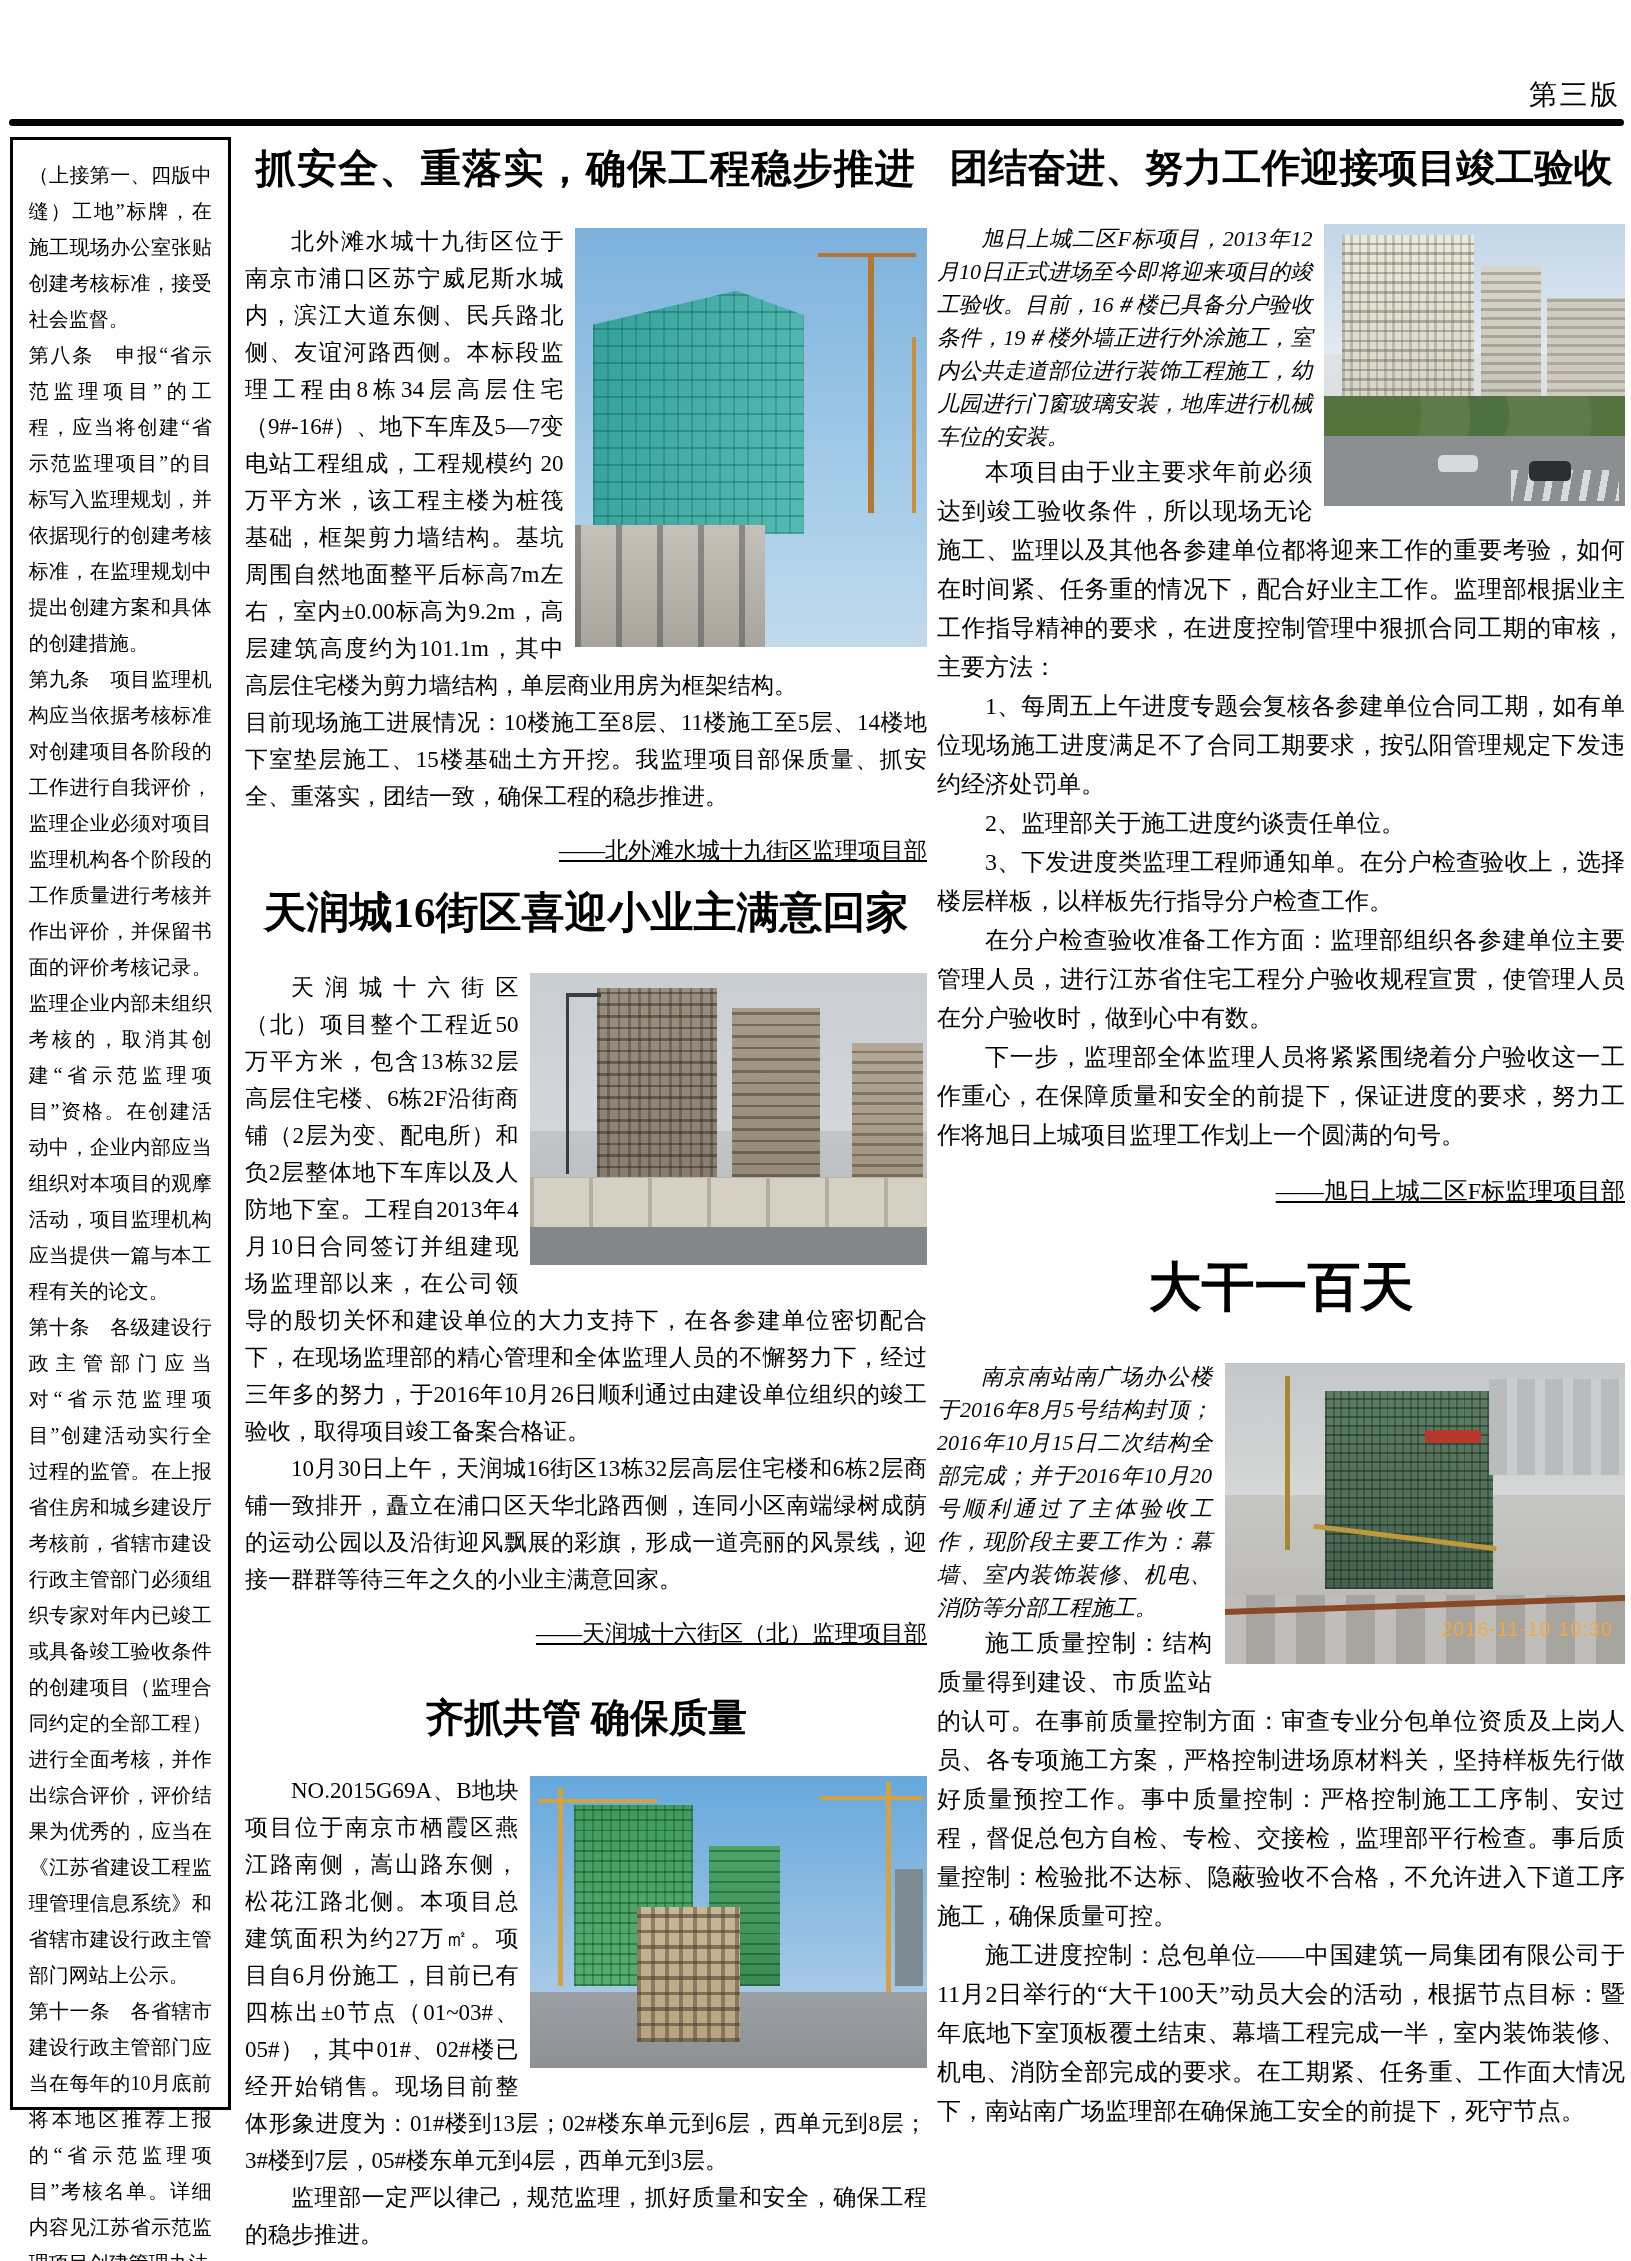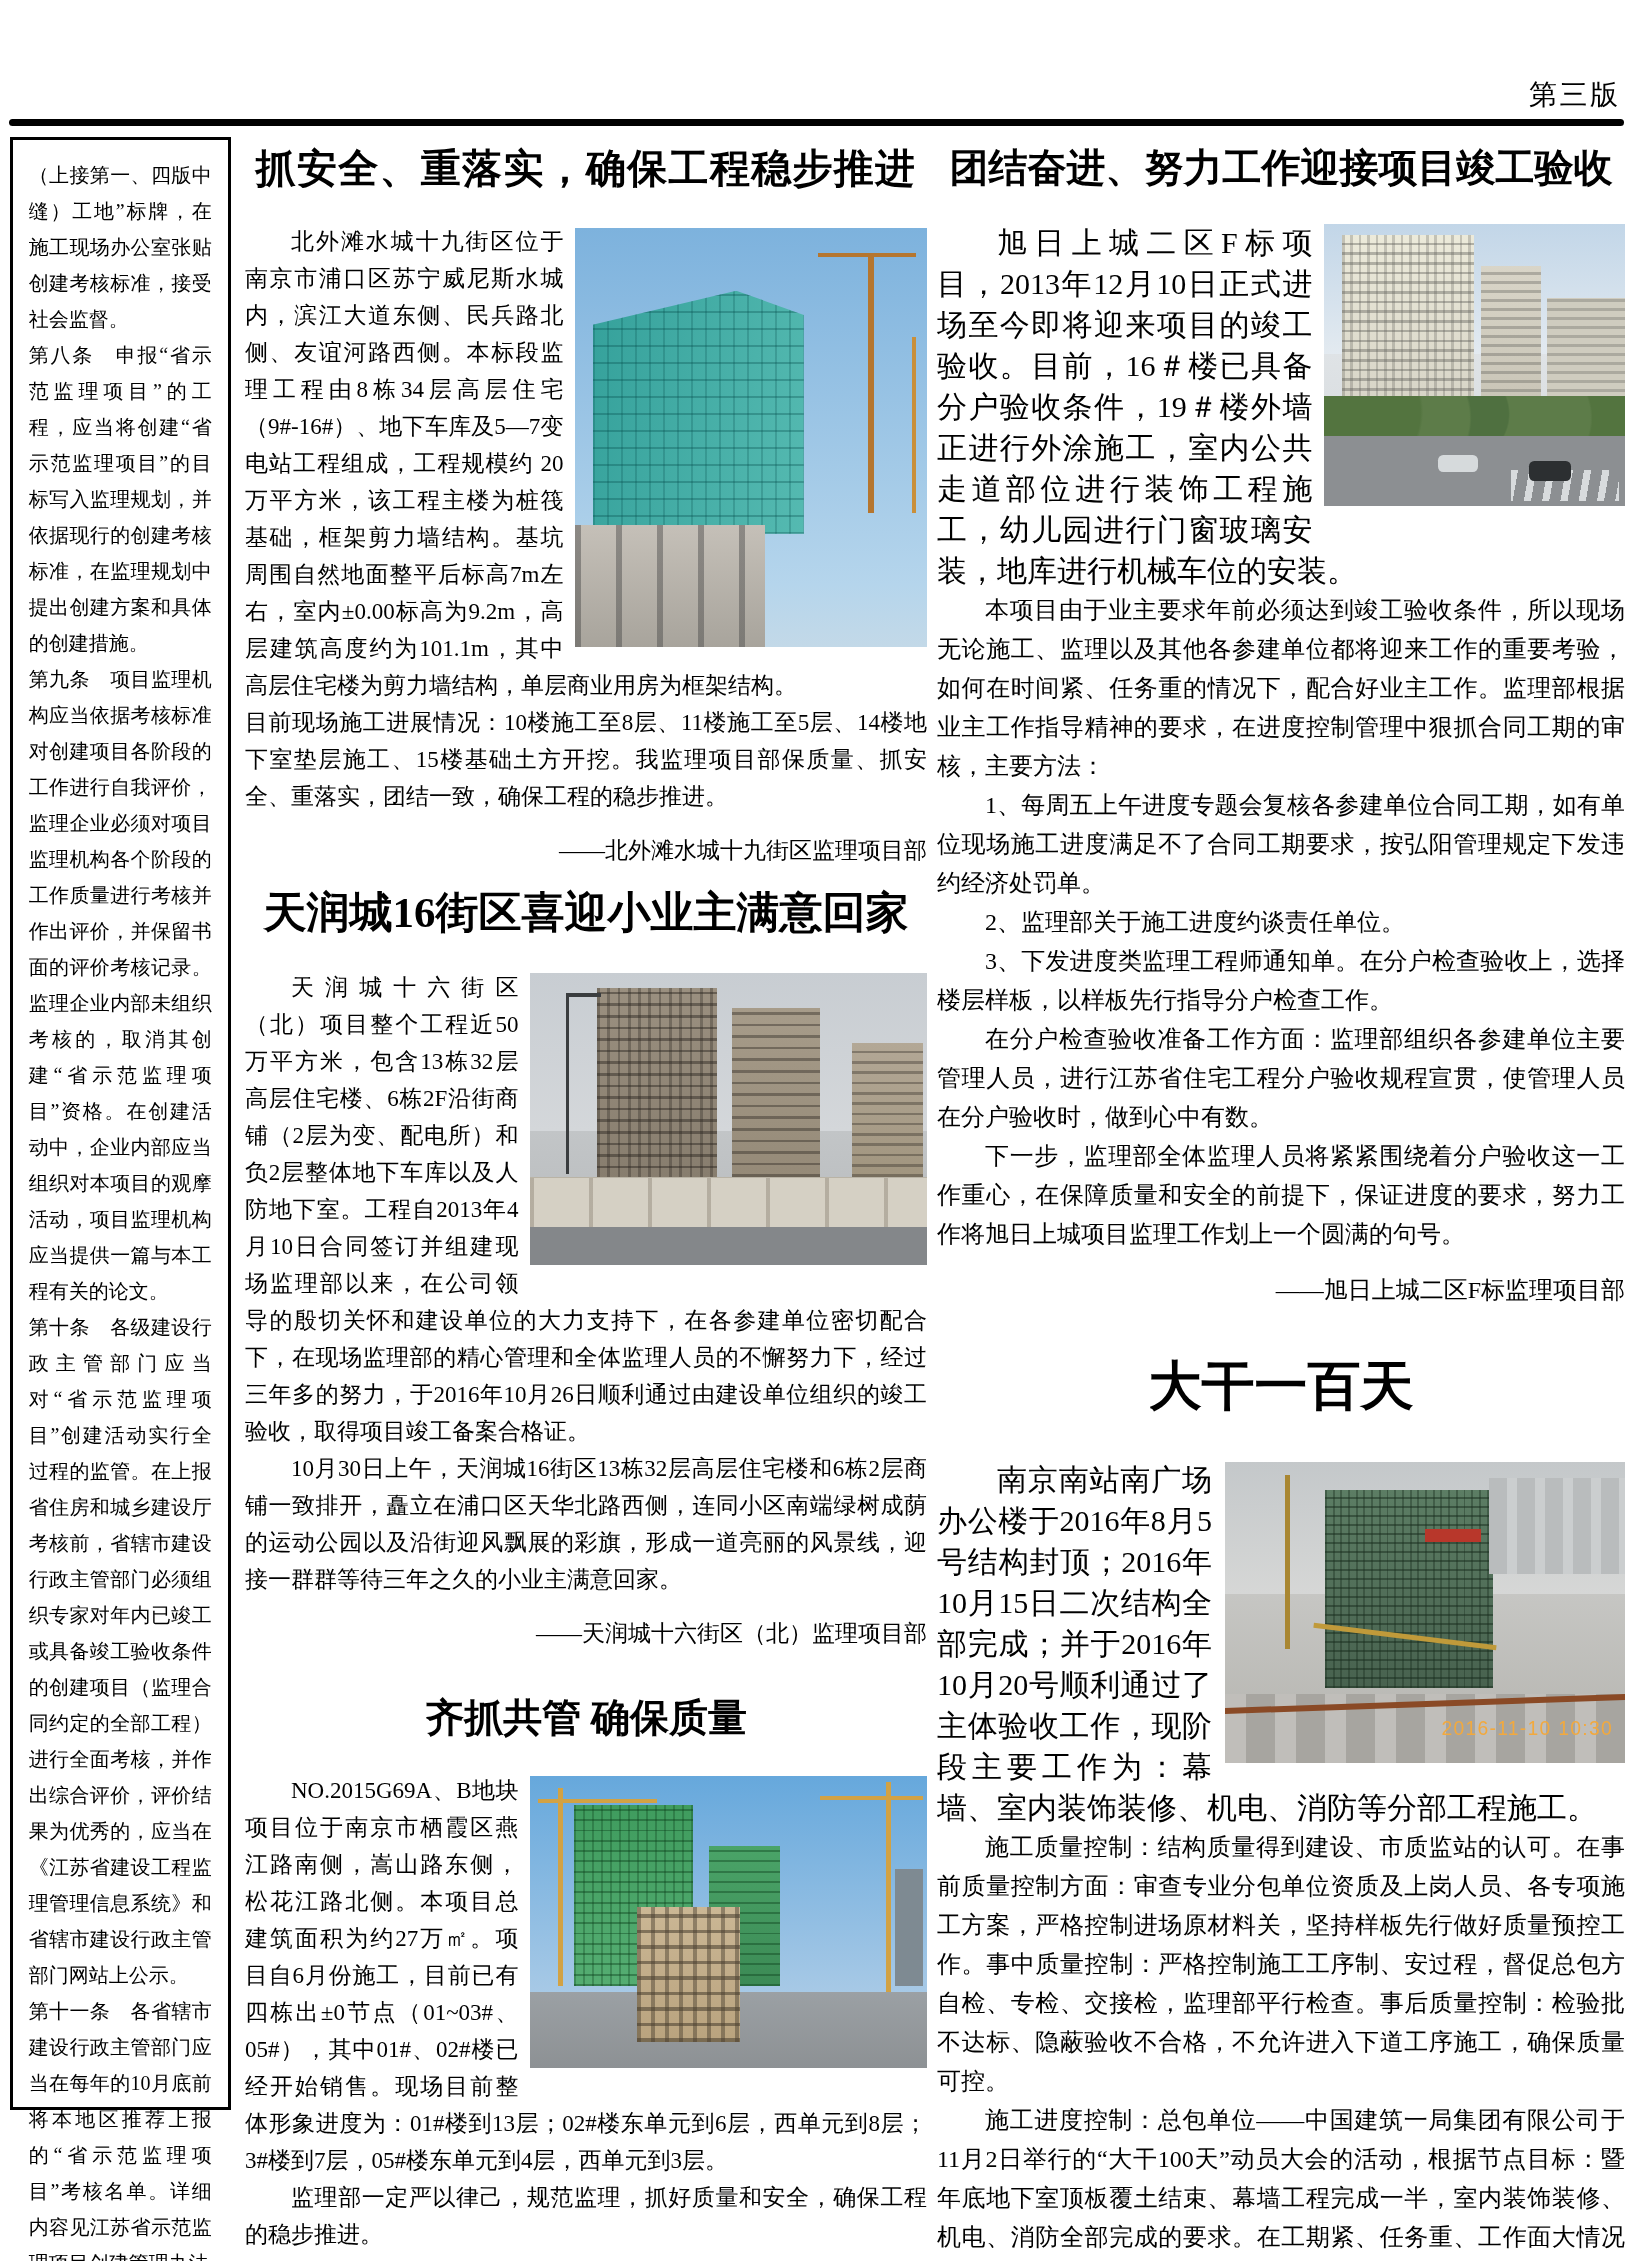--- a/index.html
+++ b/index.html
@@ -38,24 +38,24 @@
     font-weight: bold; text-align: center;
     margin: 11.6px 0 27px;
   }
   .t-a1 { font-size: 40px; letter-spacing: 1.3px; }
   .t-a2 { font-size: 43px; }
   .t-a3 { font-size: 39px; margin-top: 39px !important; }
   .t-r1 { font-size: 39px; }
   .t-r2 { font-size: 53px; margin-top: 41px !important; margin-bottom: 36px !important; }
   .art-body { font-size: 23px; line-height: 37px; text-align: justify; }
   .col-right .art-body { font-size: 24px; line-height: 39px; }
-  .col-right .art-body p.lead { font-size: 30px; line-height: 41px; }
+  .col-right .art-body p.lead { font-size: 22px; line-height: 33px; font-style: italic; }
   .art-body p.ind { text-indent: 2em; }
   .art-body p.noind { text-indent: 0; }
-  .byline { text-align: right; margin: 17px 0 15.5px; clear: both; }
+  .byline { text-align: right; margin: 17px 0 15.5px; clear: both; text-decoration: underline; }
   
   .photo { float: right; position: relative; overflow: hidden; }
   .photo div, .photo span { position: absolute; }
   .ph1 { width: 352px; height: 419px; margin: 5.2px 0 9px 11.6px;
          background: linear-gradient(180deg,#7db2dd,#b5d5ec 85%,#c3d9e8); }
   .ph1 .teal {
       left:5%; top:15%; width:60%; height:58%;
       background:
         repeating-linear-gradient(0deg, rgba(0,70,70,.30) 0 1.9px, transparent 1.9px 17px),
         repeating-linear-gradient(90deg, rgba(0,70,70,.22) 0 1.9px, transparent 1.9px 14px),

